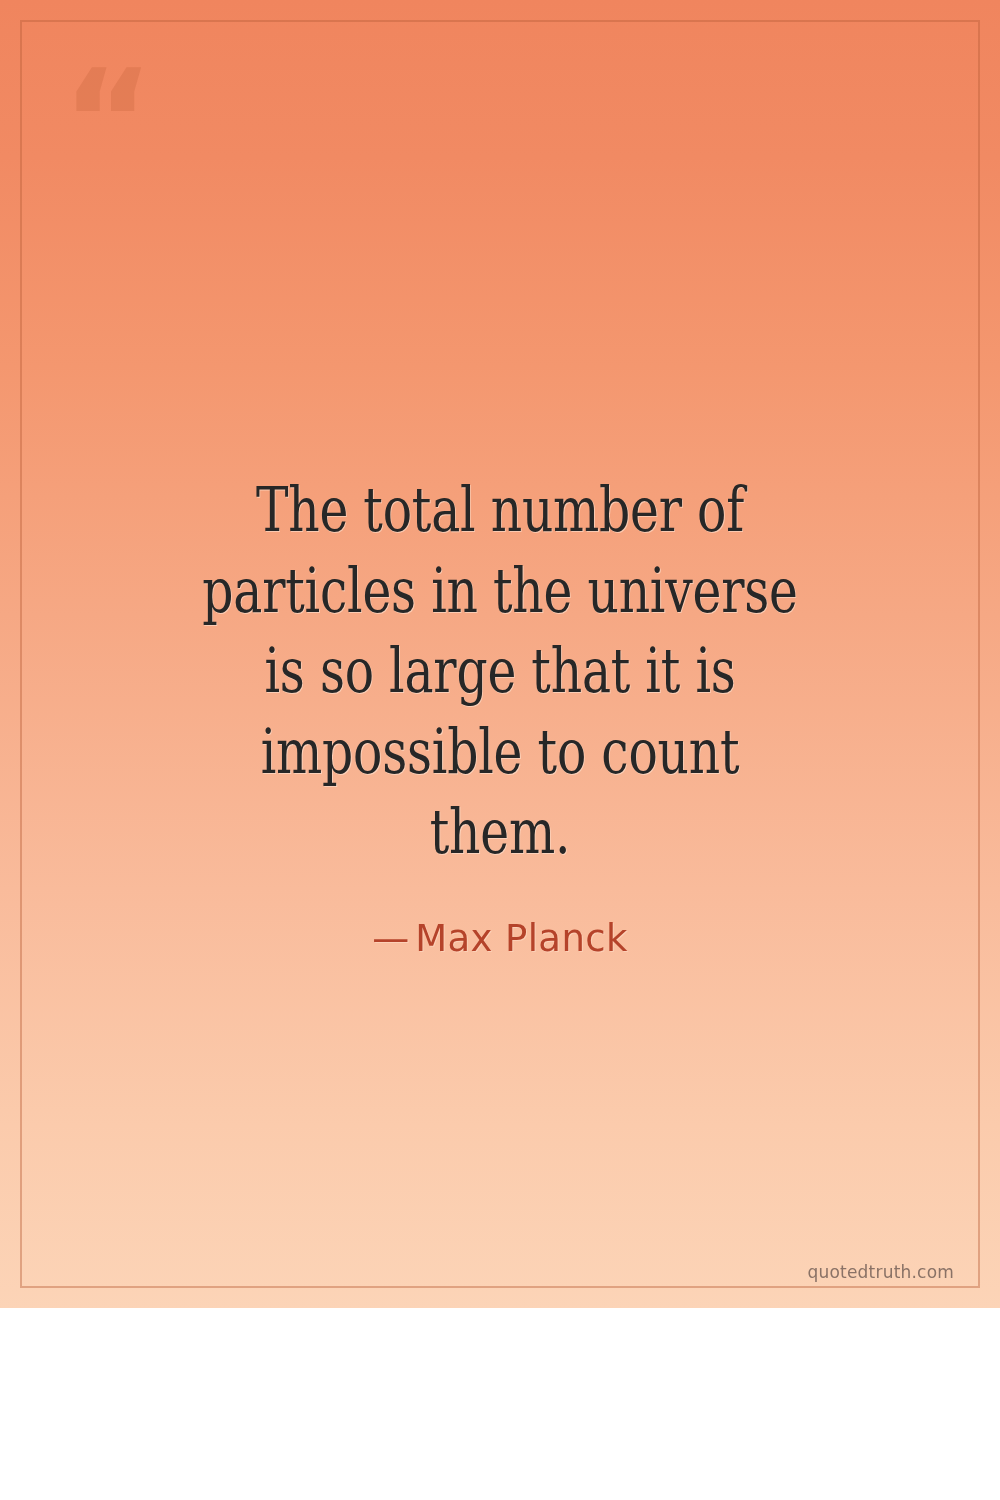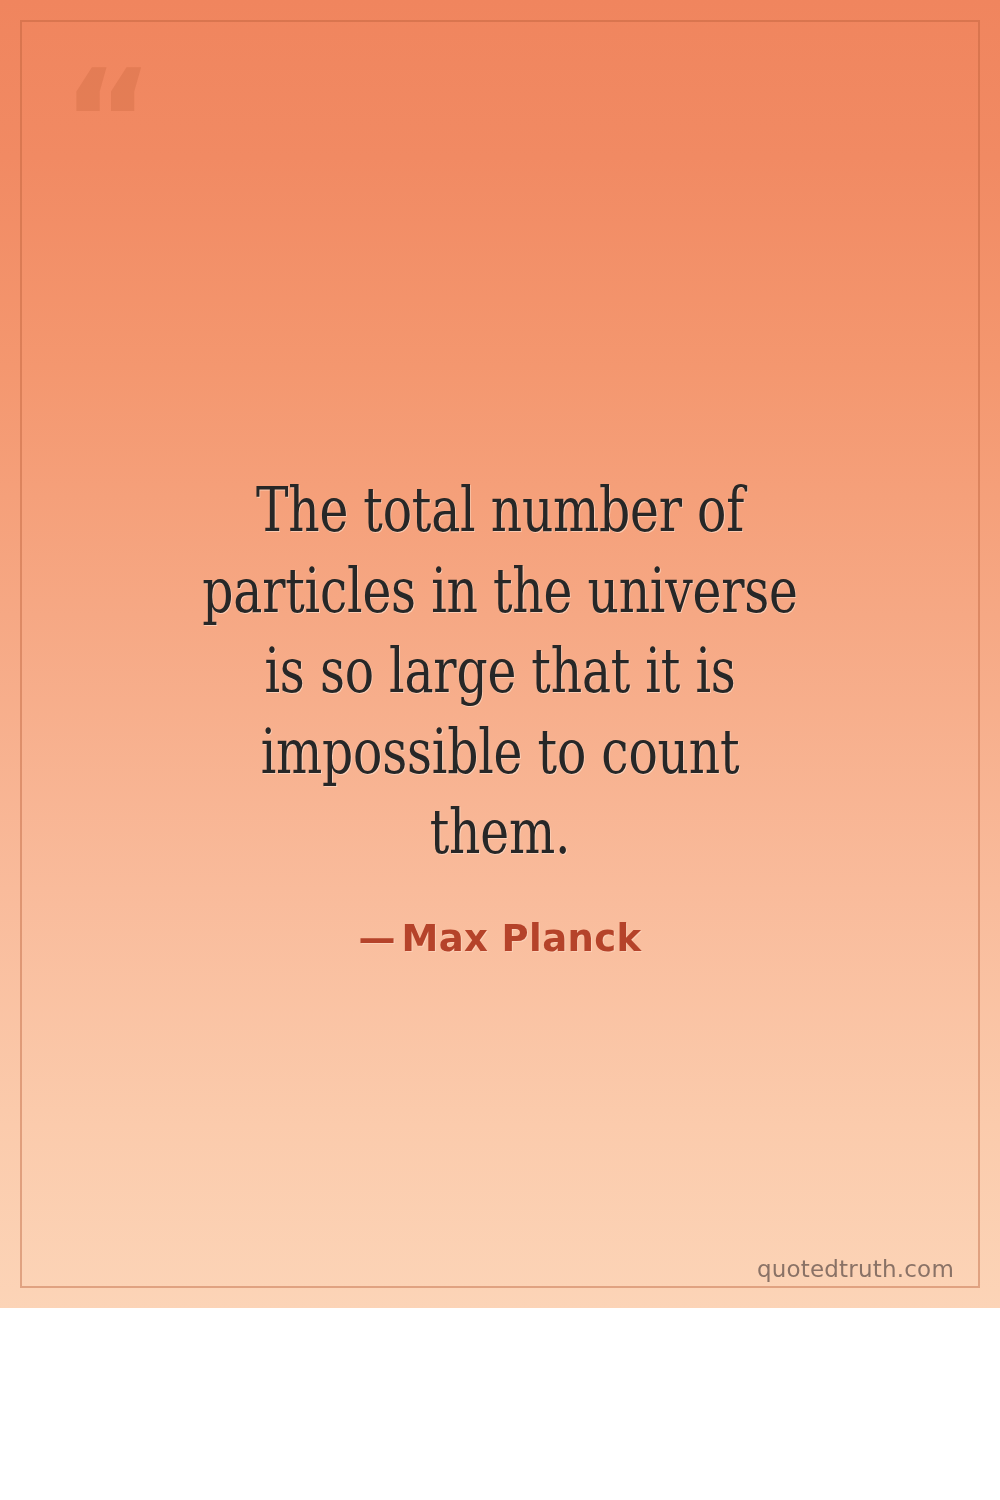--- a/index.html
+++ b/index.html
@@ -83,37 +83,37 @@
     transform: scaleX(0.80);
     transform-origin: center top;
   }
 
   .attribution {
     margin: 0;
     padding-top: 44px;
     text-align: center;
     font-family: "DejaVu Sans", "Liberation Sans", sans-serif;
     font-size: 37px;
-    font-weight: 700;
+    font-weight: 400;
     letter-spacing: 0.4px;
     color: #b5432a;
     text-shadow: 1px 1px 0 rgba(255, 226, 208, 0.5);
   }
 
   .attribution .dash {
     letter-spacing: 6px;
   }
 
   
   .watermark {
     position: absolute;
     right: 46px;
     bottom: 26px;
     font-family: "DejaVu Sans", "Liberation Sans", sans-serif;
-    font-size: 23px;
+    font-size: 17px;
     font-weight: 400;
     letter-spacing: 0.2px;
     color: #8a7266;
   }
 </style>
 </head>
 <body>
 
 <div class="poster">
 

